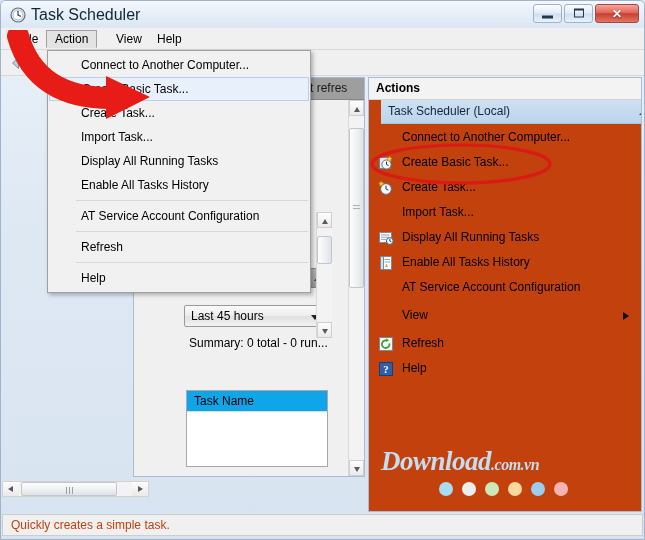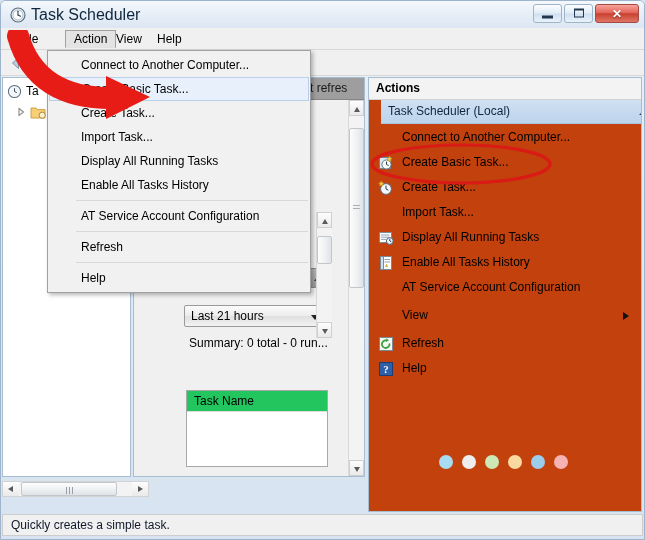--- a/index.html
+++ b/index.html
@@ -244,21 +244,21 @@
     position: absolute;
     background: #ffffff;
     border: 1px solid #a8a8a8;
     box-sizing: border-box;
     overflow: hidden;
   }
   .list-col-header {
     position: absolute;
     left: 0; top: 0;
     right: 0; height: 21px;
-    background: #22c55e;
+    background: #0ea5e9;
     border-bottom: 1px solid #dcdcdc;
     box-sizing: border-box;
   }
   .list-col-header span {
     position: absolute;
     left: 7px; top: 3px;
     font-size: 12px;
     color: #000;
   }
 
@@ -479,21 +479,21 @@
     left: 2px; top: 514px;
     width: 641px; height: 22px;
     background: #f0f0f0;
     border: 1px solid #cdcdcd;
     box-sizing: border-box;
   }
   .statusbar span {
     position: absolute;
     left: 8px; top: 3px;
     font-size: 12px;
-    color: #0f172a;
+    color: #c2410c;
     white-space: nowrap;
   }
 
   
   .annot {
     position: absolute;
     pointer-events: none;
     z-index: 90;
   }
 
@@ -556,73 +556,53 @@
         <div class="glyph"><span class="maxbox"></span></div>
       </div>
       <div class="win-btn close">
         <div class="glyph">✕</div>
       </div>
     </div>
   </div>
 
   <div class="menubar">
     <div class="menu-item" style="left:10px;">File</div>
-    <div class="menu-item open" style="left:45px;margin-left:19px;">Action</div>
+    <div class="menu-item open" style="left:45px;">Action</div>
     <div class="menu-item" style="left:107px;">View</div>
     <div class="menu-item" style="left:148px;">Help</div>
   </div>
 
   <div class="toolbar">
     <svg class="tb-icon" style="left:6px;" viewBox="0 0 18 18">
       <path d="M11.5 3.5 L5.5 9 L11.5 14.5 Z" fill="#b9ccdf" stroke="#7d93a8" stroke-width="1"></path>
     </svg>
     <svg class="tb-icon" style="left:30px;" viewBox="0 0 18 18">
       <path d="M6.5 3.5 L12.5 9 L6.5 14.5 Z" fill="#c8d8e8" stroke="#8499ac" stroke-width="1"></path>
     </svg>
     <svg class="tb-icon" style="left:58px;" viewBox="0 0 18 18">
       <rect x="2.5" y="2.5" width="13" height="13" fill="#fdfdfd" stroke="#8d8d8d"></rect>
       <line x1="4.5" y1="6" x2="13.5" y2="6" stroke="#6f7c88"></line>
       <line x1="4.5" y1="9" x2="13.5" y2="9" stroke="#6f7c88"></line>
       <line x1="4.5" y1="12" x2="13.5" y2="12" stroke="#6f7c88"></line>
     </svg>
   </div>
 
-  <div class="pane-tree">
-    <div class="tree-row" style="top:4px;">
-      <svg style="position:absolute;left:0;top:2px;width:15px;height:15px;" viewBox="0 0 16 16">
-        <circle cx="8" cy="8" r="6.5" fill="#f2f6fa" stroke="#5d6f80" stroke-width="1.1"></circle>
-        <line x1="8" y1="8" x2="8" y2="4.5" stroke="#30404e" stroke-width="1"></line>
-        <line x1="8" y1="8" x2="10.4" y2="9.2" stroke="#30404e" stroke-width="1"></line>
-      </svg>
-      <span style="position:absolute;left:19px;top:0;">Ta</span>
-    </div>
-
-    <div class="tree-row" style="top:25px;left:14px;">
-      <svg style="position:absolute;left:0;top:4px;width:9px;height:10px;" viewBox="0 0 9 10">
-        <path d="M2 1.5 L6.5 5 L2 8.5 Z" fill="none" stroke="#8a8a8a" stroke-width="1.1"></path>
-      </svg>
-      <svg style="position:absolute;left:13px;top:2px;width:16px;height:15px;" viewBox="0 0 16 15">
-        <path d="M1 3 L6 3 L7.3 4.6 L15 4.6 L15 13 L1 13 Z" fill="#f7cf74" stroke="#c59b3c" stroke-width="0.9"></path>
-        <circle cx="12.2" cy="10.2" r="3.1" fill="#fdf0cf" stroke="#a8802c" stroke-width="0.9"></circle>
-      </svg>
-    </div>
-  </div>
 
   <div class="pane-center">
     <div class="center-header">
       <div class="ch-label">st refres</div>
     </div>
 
     <div class="panel-title-bar" style="left:18px; top:190px; width:176px; height:20px;">
       <div class="pt-text">Task Status</div>
       <div class="collapse-tri"></div>
     </div>
 
     <div class="combo" style="left:50px; top:227px; width:143px;">
-      <div class="combo-label">Last 21 hours</div>
+      <div class="combo-label">Last 45 hours</div>
       <div class="combo-arrow"></div>
     </div>
 
     <div class="summary-text" style="left:55px; top:258px;text-align:right;">Summary: 0 total - 0 run...</div>
 
     <div class="list-box" style="left:52px; top:312px; width:142px; height:77px;">
       <div class="list-col-header">
         <span>Task Name</span>
       </div>
     </div>
@@ -745,20 +725,21 @@
 
     <div class="action-row" style="top:279px;">
       <svg class="a-icon" viewBox="0 0 16 16">
         <rect x="1.5" y="1.5" width="13" height="13" fill="#2f5fa8" stroke="#1d3d70" stroke-width="1"></rect>
         <text x="8" y="12" text-anchor="middle" font-family="Liberation Serif, serif" font-size="11" font-weight="bold" fill="#ffffff">?</text>
       </svg>
       <span class="a-label">Help</span>
     </div>
 
     <div class="watermark" style="left:12px; top:370px;">
+      <div class="wm-text"><span>Download</span><span class="sm">.com.vn</span></div>
       <div class="wm-dots">
         <i style="background:#a8dcf2"></i>
         <i style="background:#eeeeee"></i>
         <i style="background:#cbe8b6"></i>
         <i style="background:#fad9a0"></i>
         <i style="background:#9ccdec"></i>
         <i style="background:#f6b3b3"></i>
       </div>
     </div>
   </div>

